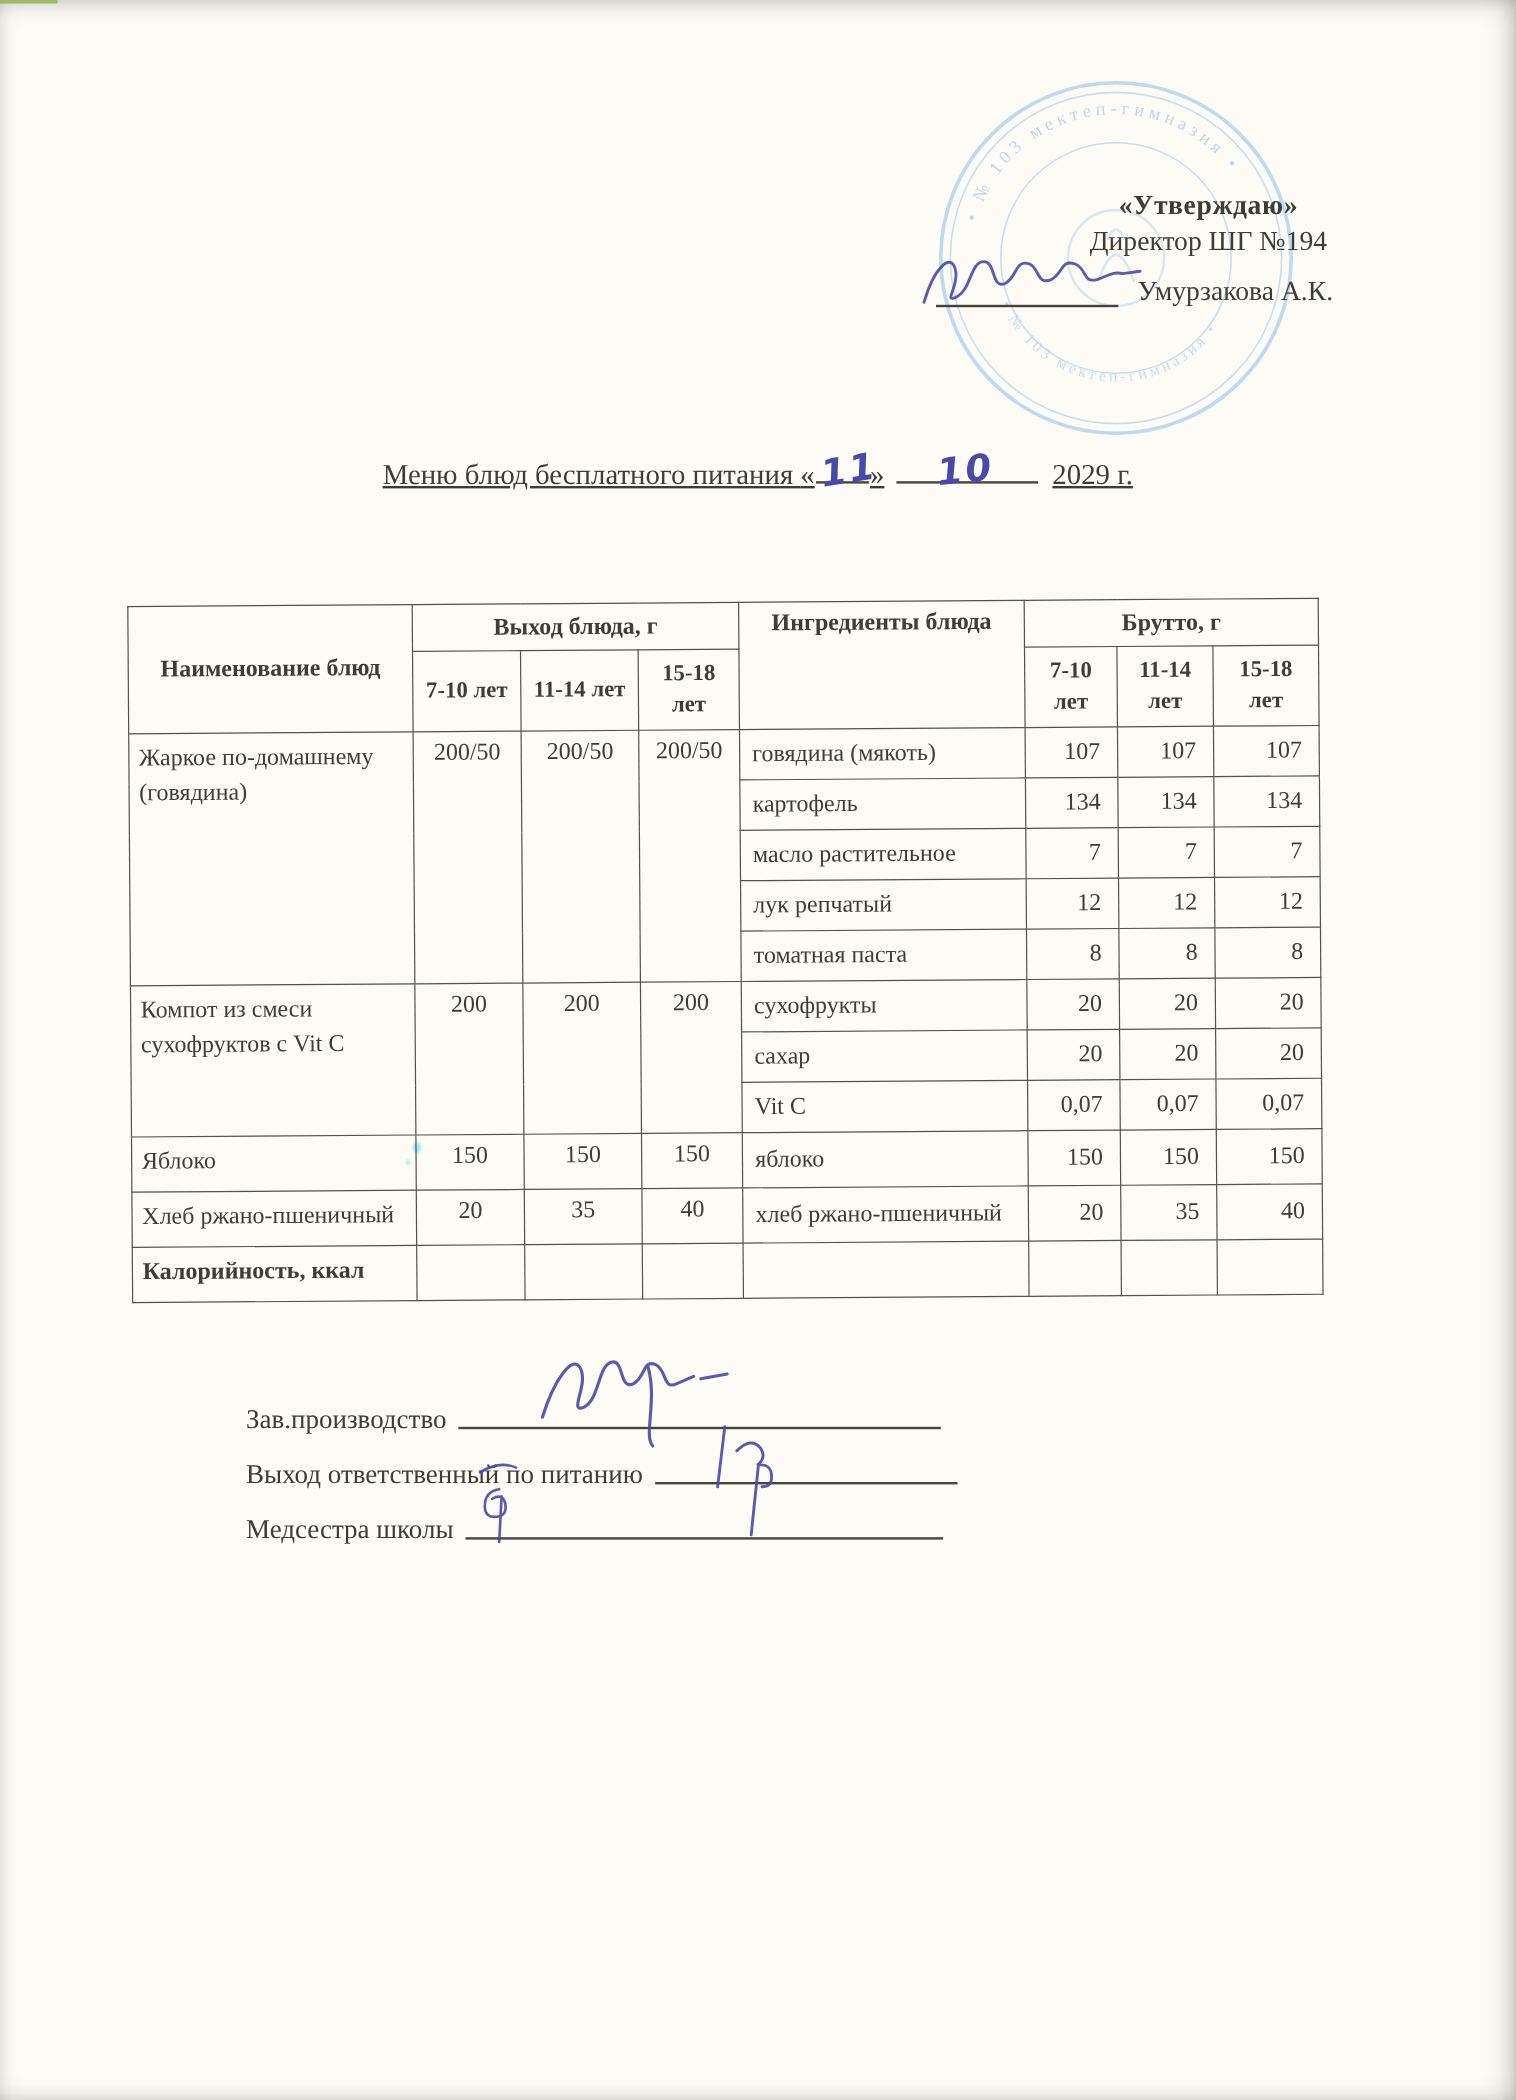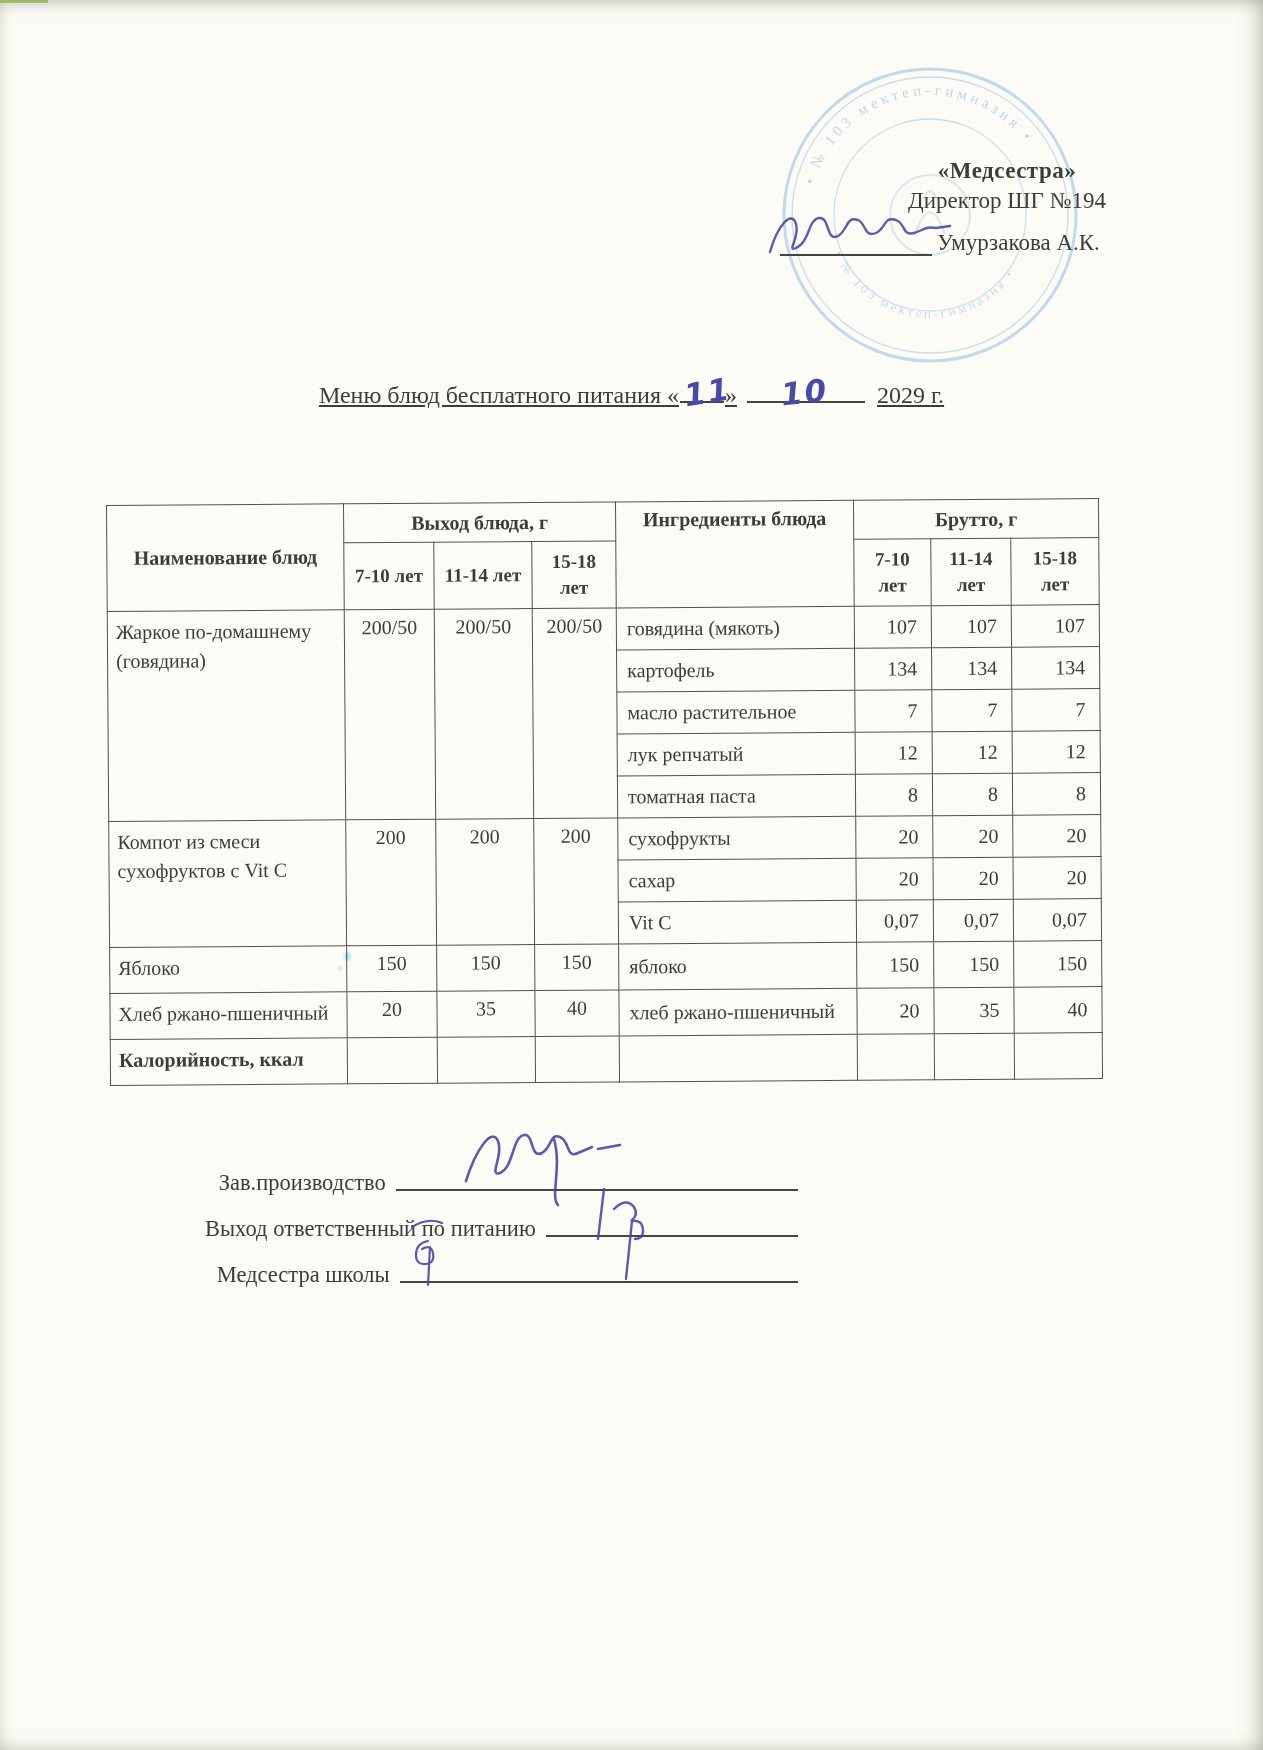--- a/index.html
+++ b/index.html
@@ -20,21 +20,21 @@
   
   .stamp { position:absolute; top:50px; left:765px; width:330px; height:330px; z-index:1; opacity:.9; }
 
   
   .approval { position:absolute; top:158px; left:842px; width:330px; z-index:2; font-size:23px; }
   .appr-line1 { font-weight:bold; text-align:center; letter-spacing:.5px; }
   .appr-line2 { margin-top:4px; text-align:center; }
   .appr-line3 { margin-top:10px; position:relative; white-space:nowrap; margin-left:-62px; height:46px; }
   .dir-underline { display:inline-block; width:152px; height:30px; border-bottom:2px solid #45433e; position:relative; vertical-align:bottom; }
   .dir-underline svg { position:absolute; left:-14px; bottom:-16px; }
-  .dir-name { margin-left:5px; }
+  .dir-name { margin-left:16px; }
 
   
   .doc-title { position:absolute; top:336px; left:20px; right:0; text-align:center; font-size:24px; font-weight:bold; z-index:2; }
   .menu-line { position:absolute; top:377px; left:0; right:0; text-align:center; font-size:24px; z-index:2; white-space:nowrap;text-decoration:underline; }
   .slot { display:inline-block; border-bottom:2px solid #46443f; position:relative; vertical-align:baseline; }
   .day-slot { width:44px; height:24px; margin:0 1px; }
   .month-slot { width:118px; height:24px; margin:0 12px 0 10px; }
   .hw {
     position:absolute; bottom:-9px; left:4px;
     font-family:"DejaVu Sans", sans-serif; font-style:italic; font-weight:600;
@@ -54,21 +54,21 @@
   th.age { font-size:19px; }
   td { font-size:20px; padding:2px 8px; height:37px; vertical-align:middle; }
   td.dish { text-align:left; vertical-align:top; padding-top:6px; line-height:1.45; }
   td.out  { text-align:center; vertical-align:top; padding-top:6px; }
   td.ing  { text-align:left; padding-left:10px; }
   td.gross{ text-align:right; padding-right:14px; }
   .bold { font-weight:bold; }
 
   
   .signatures { position:absolute; top:1150px; left:205px; font-size:22.5px; z-index:2; }
-  .sig-row { display:flex; align-items:flex-end; height:46px;justify-content:flex-end; }
+  .sig-row { display:flex; align-items:flex-end; height:46px; }
   .sig-line { border-bottom:2px solid #47453f; margin-left:10px; margin-bottom:5px; position:relative; }
   .sig-row:nth-child(1) .sig-line { width:402px; }
   .sig-row:nth-child(2) .sig-line { width:252px; }
   .sig-row:nth-child(3) .sig-line { width:398px; }
   .sig-line svg { position:absolute; }
   .sig-row:nth-child(1) .sig-line svg { left:62px; bottom:-22px; }
   .sig-row:nth-child(2) .sig-line svg { left:28px; bottom:-48px; }
   .sig-row:nth-child(3) .sig-line svg { left:-6px; bottom:-8px; }
 
   
@@ -100,21 +100,21 @@
         <textPath href="#stamp-arc-bottom" startOffset="12%">• № 103 мектеп-гимназия •</textPath>
       </text>
       <g fill="none" stroke="var(--stamp)" stroke-width="2" opacity="0.45">
         <circle cx="165" cy="165" r="40"></circle>
         <path d="M150,185 q15,-45 30,0 M158,150 q7,-18 14,0"></path>
       </g>
     </svg>
   </div>
 
   <div class="approval">
-    <div class="appr-line1">«Медсестра»</div>
+    <div class="appr-line1">«Утверждаю»</div>
     <div class="appr-line2">Директор ШГ №194</div>
     <div class="appr-line3">
       <span class="dir-underline">
         <svg width="190" height="64" viewBox="0 0 190 64">
           <path d="M4,46 C12,18 26,4 30,18 C34,32 20,46 30,42 C44,36 42,12 54,12 C64,12 60,36 72,30 C82,24 80,10 92,14 C100,17 98,32 110,27 C120,22 118,10 130,14 C140,18 136,30 148,27 C158,24 160,20 170,22 L184,20" fill="none" stroke="var(--ink)" stroke-width="2.4" stroke-linecap="round" opacity="0.9"></path>
         </svg>
       </span><span class="dir-name">Умурзакова А.К.</span>
     </div>
   </div>
 

